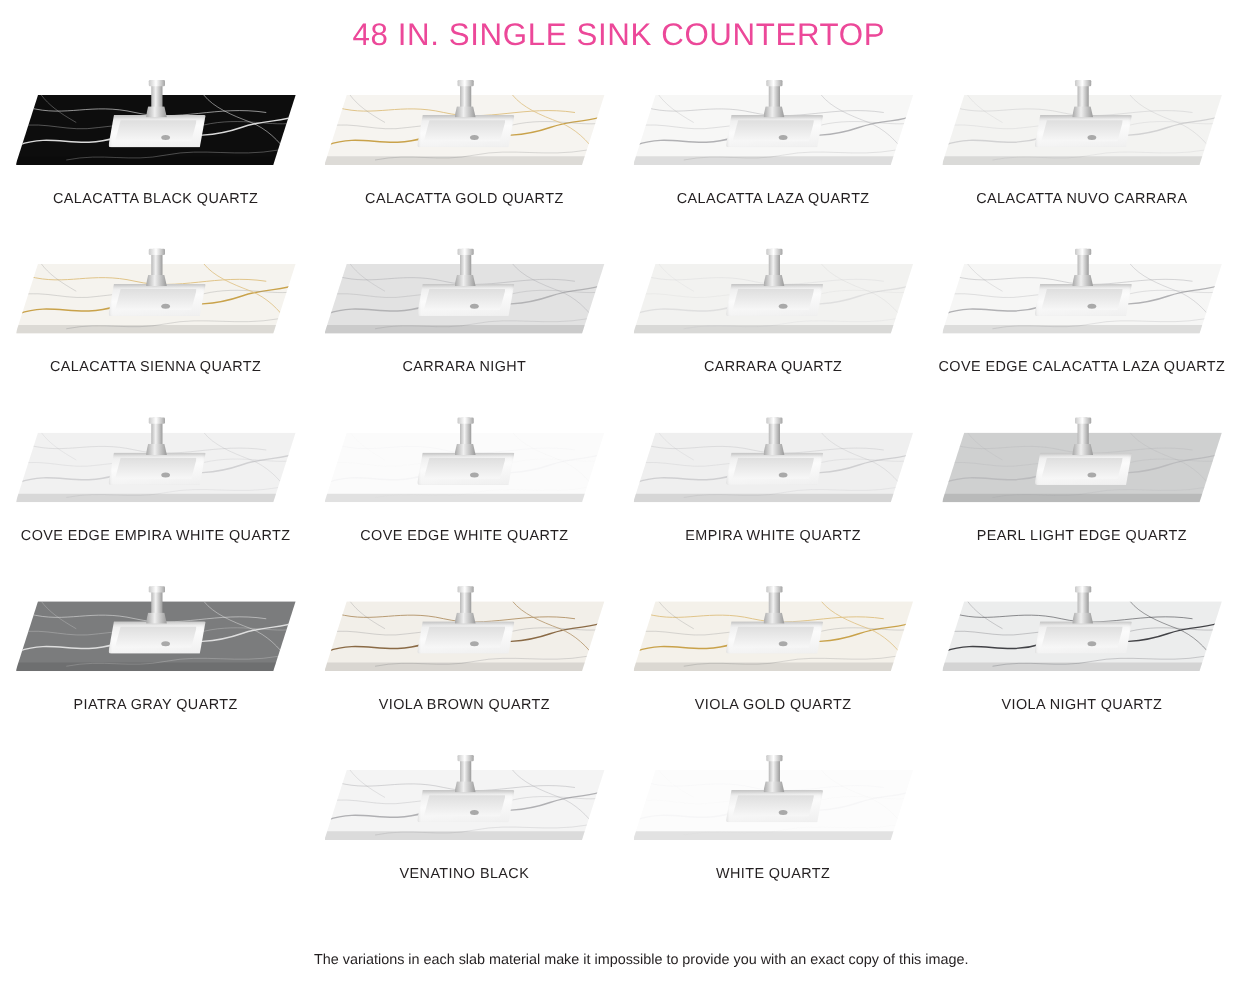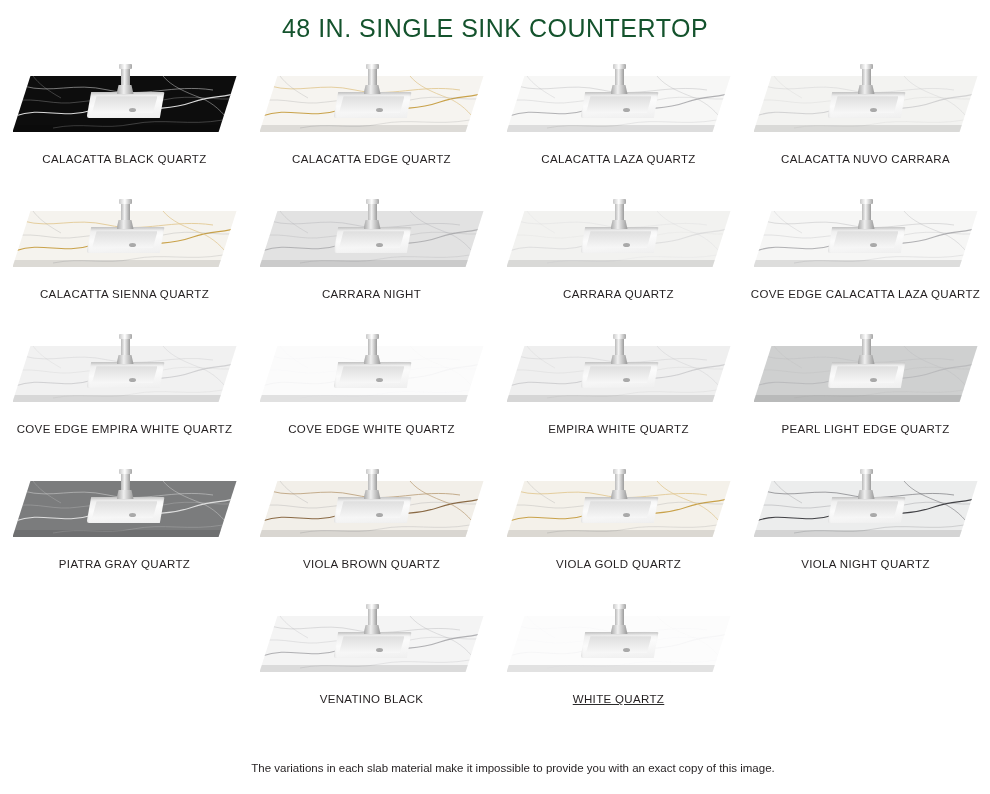--- a/index.html
+++ b/index.html
@@ -19,21 +19,21 @@
     width: 990px;
     height: 794px;
     box-sizing: border-box;
     padding: 0;
   }
   .title {
     text-align: center;
     font-size: 25px;
     letter-spacing: 0.5px;
     font-weight: 400;
-    color: #14532d;
+    color: #ec4899;
     padding-top: 14px;
     padding-bottom: 6px;
   }
   .grid {
     display: grid;
     grid-template-columns: repeat(4, 247px);
     justify-content: center;
     row-gap: 0px;
     column-gap: 0px;
     margin-top: 2px;
@@ -221,21 +221,21 @@
           <div class="inner"></div>
           <div class="drain"></div>
         </div>
         <div class="faucet">
           <div class="spout"></div>
           <div class="cap"></div>
           <div class="base"></div>
         </div>
       </div>
     </div>
-    <div class="caption">CALACATTA EDGE QUARTZ</div>
+    <div class="caption">CALACATTA GOLD QUARTZ</div>
   </div>
   <div class="cell">
     <div class="swatch-wrap">
       <div class="top">
         <div class="slab" style="background:#f7f7f6">
 
   <svg class="face" viewBox="0 0 224 56" preserveAspectRatio="none" aria-hidden="true">
     <path d="M2 40 C 30 30, 48 44, 80 34 C 110 25, 140 40, 180 26 C 200 19, 214 22, 224 16" stroke="rgba(120,120,125,0.55)" stroke-width="1.1" fill="none"></path>
     <path d="M10 10 C 40 18, 60 6, 95 14 C 130 22, 160 8, 200 14" stroke="rgba(160,160,165,0.4)" stroke-width="0.8" fill="none"></path>
     <path d="M0 25 C 26 21, 40 30, 66 26 C 96 21, 120 31, 150 24 C 180 17, 206 26, 224 22" stroke="rgba(140,140,145,0.3)" stroke-width="0.6" fill="none"></path>
@@ -643,21 +643,21 @@
         </div>
         <div class="faucet">
           <div class="spout"></div>
           <div class="cap"></div>
           <div class="base"></div>
         </div>
       </div>
     </div>
     <div class="caption">VENATINO BLACK</div>
   </div>
-  <div class="cell" style="grid-column: 3; text-decoration: underline;">
+  <div class="cell" style="grid-column: 3;">
     <div class="swatch-wrap">
       <div class="top">
         <div class="slab" style="background:#fcfcfc">
 
   <svg class="face" viewBox="0 0 224 56" preserveAspectRatio="none" aria-hidden="true">
     <path d="M2 40 C 30 30, 48 44, 80 34 C 110 25, 140 40, 180 26 C 200 19, 214 22, 224 16" stroke="rgba(200,200,205,0.10)" stroke-width="1.1" fill="none"></path>
     <path d="M10 10 C 40 18, 60 6, 95 14 C 130 22, 160 8, 200 14" stroke="rgba(210,210,215,0.08)" stroke-width="0.8" fill="none"></path>
     <path d="M0 25 C 26 21, 40 30, 66 26 C 96 21, 120 31, 150 24 C 180 17, 206 26, 224 22" stroke="rgba(205,205,210,0.06)" stroke-width="0.6" fill="none"></path>
     <path d="M40 52 C 70 46, 90 54, 120 48 C 150 42, 176 50, 210 44" stroke="rgba(205,205,210,0.06)" stroke-width="0.55" fill="none"></path>
     <path d="M150 0 C 158 10, 172 16, 188 22 C 200 27, 210 36, 218 48" stroke="rgba(210,210,215,0.08)" stroke-width="0.7" fill="none"></path>

